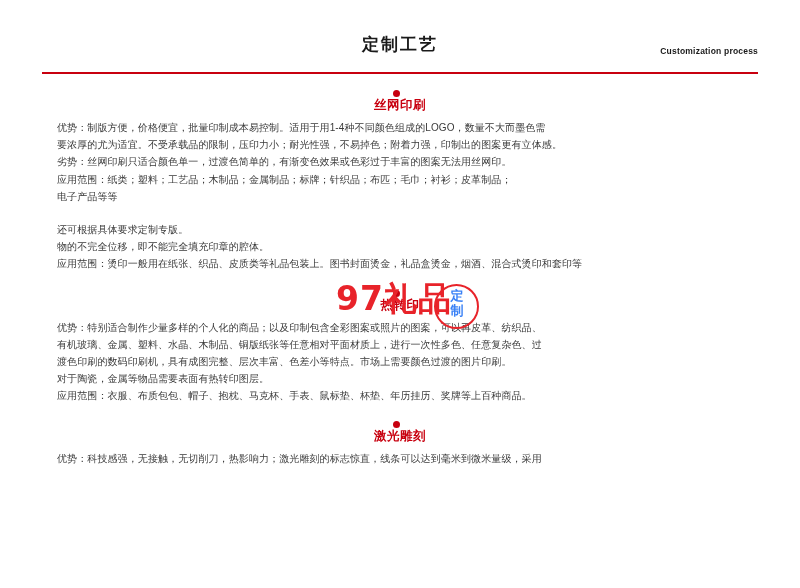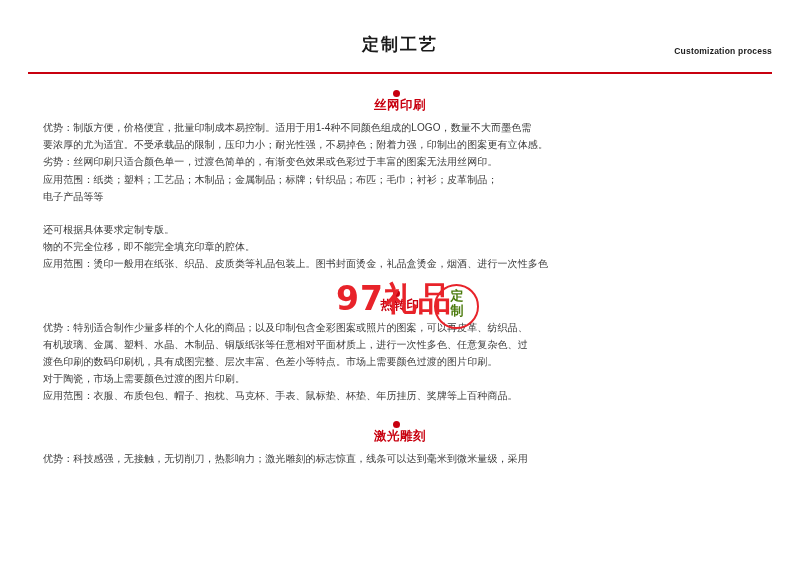--- a/index.html
+++ b/index.html
@@ -13,21 +13,21 @@
     font-family: "Liberation Sans", sans-serif;
     color: #3f3f3f;
     overflow: hidden;
     position: relative;
   }
   .page {
     position: relative;
     width: 800px;
     height: 588px;
     box-sizing: border-box;
-    padding: 0 28px;
+    padding: 0 42px;
   }
   
   .header {
     position: relative;
     height: 72px;
   }
   .header-title {
     position: absolute;
     left: 0;
     right: 0;
@@ -118,21 +118,21 @@
     box-sizing: border-box;
   }
   .wm-badge-text {
     position: absolute;
     left: 112px;
     top: 16px;
     width: 18px;
     font-size: 13px;
     font-weight: bold;
     line-height: 1.15;
-    color: #4d7c0f;
+    color: #3b82f6;
     text-align: center;
   }
 </style>
 </head>
 <body>
 
 <div class="page">
 
   <div class="header">
     <div class="header-title">定制工艺</div>
@@ -154,34 +154,34 @@
         <p class="para">劣势：丝网印刷只适合颜色单一，过渡色简单的，有渐变色效果或色彩过于丰富的图案无法用丝网印。</p>
         <p class="para">应用范围：纸类；塑料；工艺品；木制品；金属制品；标牌；针织品；布匹；毛巾；衬衫；皮革制品；</p>
         <p class="para">电子产品等等</p>
       </div>
     </div>
 
     <div class="section">
       <div class="sec-body">
         <p class="para">还可根据具体要求定制专版。</p>
         <p class="para">物的不完全位移，即不能完全填充印章的腔体。</p>
-        <p class="para">应用范围：烫印一般用在纸张、织品、皮质类等礼品包装上。图书封面烫金，礼品盒烫金，烟酒、进行一次性多色</p>
+        <p class="para">应用范围：烫印一般用在纸张、织品、皮质类等礼品包装上。图书封面烫金，礼品盒烫金，烟酒、混合式烫印和套印等</p>
       </div>
     </div>
 
     <div class="section">
       <div class="sec-title">
         <span class="bullet"></span>
         <span class="sec-title-text">热转印</span>
       </div>
       <div class="sec-body">
         <p class="para">优势：特别适合制作少量多样的个人化的商品；以及印制包含全彩图案或照片的图案，可以再皮革、纺织品、</p>
         <p class="para">有机玻璃、金属、塑料、水晶、木制品、铜版纸张等任意相对平面材质上，进行一次性多色、任意复杂色、过</p>
         <p class="para">渡色印刷的数码印刷机，具有成图完整、层次丰富、色差小等特点。市场上需要颜色过渡的图片印刷。</p>
-        <p class="para">对于陶瓷，市场上需要颜色过渡的图片印刷。</p>
+        <p class="para">对于陶瓷，金属等物品需要表面有热转印图层。</p>
         <p class="para">应用范围：衣服、布质包包、帽子、抱枕、马克杯、手表、鼠标垫、杯垫、年历挂历、奖牌等上百种商品。</p>
       </div>
     </div>
 
     <div class="section">
       <div class="sec-title">
         <span class="bullet"></span>
         <span class="sec-title-text">激光雕刻</span>
       </div>
       <div class="sec-body">

